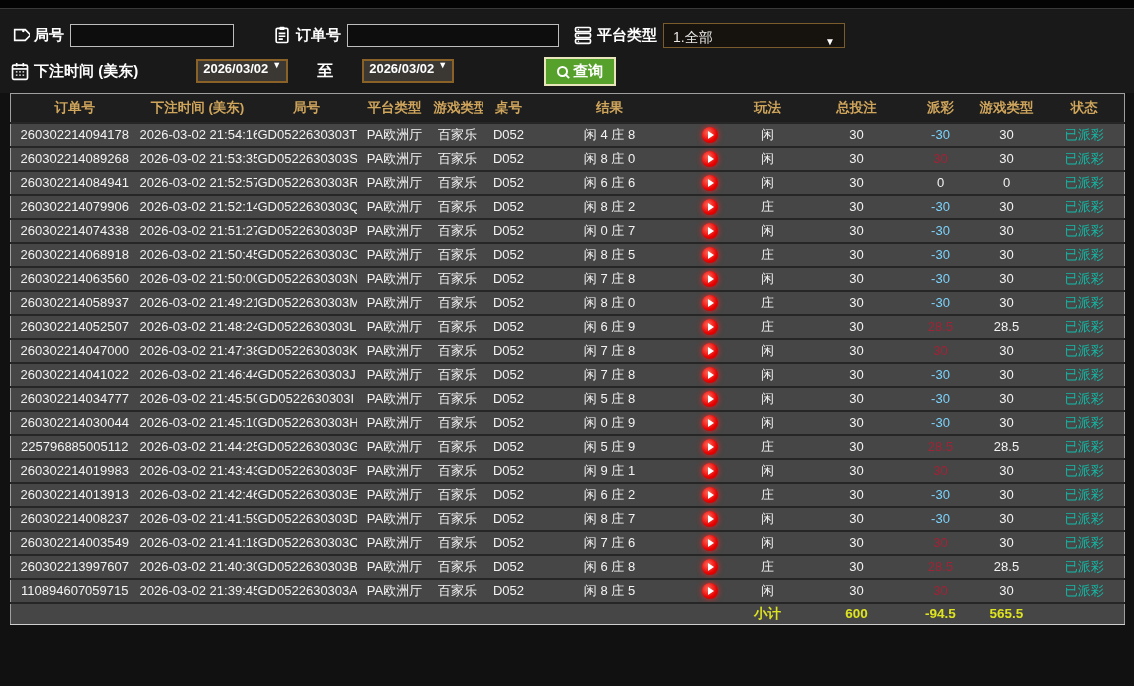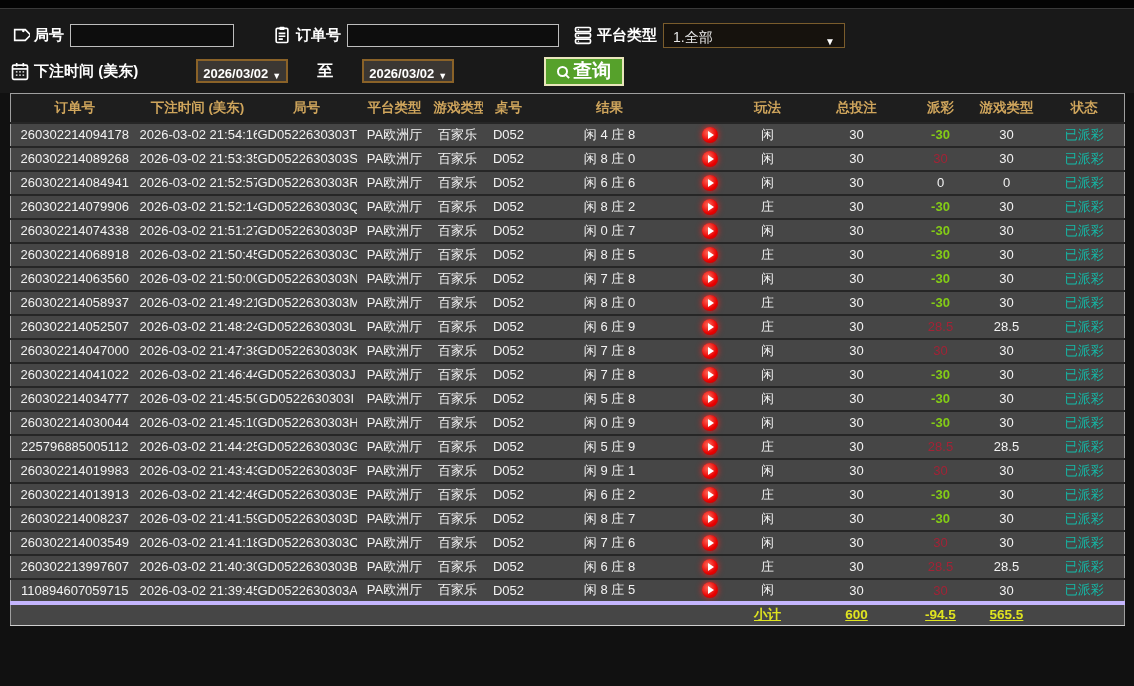--- a/index.html
+++ b/index.html
@@ -31,70 +31,70 @@
   .select-box {
     width:182px; height:25px; background:#16120d; border:1px solid #7a5c2c;
     color:#e8e8e8; font-size:14px; display:flex; align-items:flex-end;
     justify-content:space-between; padding:0 9px; cursor:pointer;
   }
   .caret { color:#ffffff; font-size:10px; line-height:1; }
 
   .datebox {
     width:92px; height:24px; background:#3b3733; border:2px solid #8a6228;
     color:#ffffff; font-weight:bold; font-size:13px;
-    display:flex; align-items:flex-end; justify-content:center; gap:4px;
+    display:flex; align-items:flex-start; justify-content:center; gap:4px;
     cursor:pointer; white-space:nowrap;
   }
   .datebox .caret { font-size:9px; }
   .date1 { margin-left:52px; }
   .to-label { color:#ffffff; font-weight:bold; font-size:16px; margin:0 29px; }
 
   .search-btn {
     margin-left:90px; height:29px; padding:0 11px;
     background:#56a12b; border:2px solid #e9e5bb;
-    color:#ffffff; font-weight:bold; font-size:19px;
+    color:#ffffff; font-weight:bold; font-size:15px;
     display:flex; align-items:center; gap:5px; cursor:pointer;
   }
   .mag { width:11px; height:11px; border:2px solid #ffffff; border-radius:50%; position:relative; display:inline-block; }
   .mag::after { content:''; position:absolute; width:2px; height:6px; background:#ffffff; right:-2px; bottom:-4px; transform:rotate(-45deg); }
 
   
   table {
     width:1114px; margin:0 10px; border-collapse:collapse;
     border:1px solid #9f9f9f; table-layout:fixed; font-size:13px;
   }
   thead th {
     background:#1e1e1e; color:#cfa55c; font-weight:bold;
     height:29px; font-size:13.5px; border-bottom:2px solid #262626;
     white-space:nowrap; overflow:hidden;
   }
   tbody td {
     background:#464646; color:#f2f2f2; height:24px; text-align:center;
     border-bottom:2px solid #262626; white-space:nowrap; overflow:hidden;
   }
-  .pay-loss { color:#84cc16;font-weight:bold; }
+  .pay-loss { color:#7dd3fc; }
   .pay-win  { color:#a22336; }
   .pay-zero { color:#f2f2f2; }
   td.status { color:#14b8a6; }
 
   .play {
     width:16px; height:16px; border-radius:50%; display:inline-block; position:relative;
     background:radial-gradient(circle at 38% 35%, #ff6a5a 0%, #e80000 60%, #c40000 100%);
     box-shadow:0 0 6px rgba(255,30,30,.85); vertical-align:middle; cursor:pointer;
   }
   .play::after {
     content:''; position:absolute; left:6px; top:4px;
     border-left:6px solid #ffffff; border-top:4px solid transparent; border-bottom:4px solid transparent;
   }
 
   tfoot td {
     background:#464646; color:#dfe420; font-weight:bold;
     height:17px; text-align:center; font-size:13.5px; white-space:nowrap;
   }
-  tfoot tr.subtotal-row td { border-bottom:1px solid #cfcfcf; border-top:4px solid #c4b5fd;text-decoration:underline; }
+  tfoot tr.subtotal-row td { border-bottom:1px solid #cfcfcf; border-top:2px solid #c4b5fd; }
 </style>
 </head>
 <body>
 
 <div class="topbar"></div>
 
 <div class="filters">
   <div class="frow frow1">
     <span class="ficon">
       <svg viewBox="0 0 24 24" fill="none" stroke="#ffffff" stroke-width="2">

